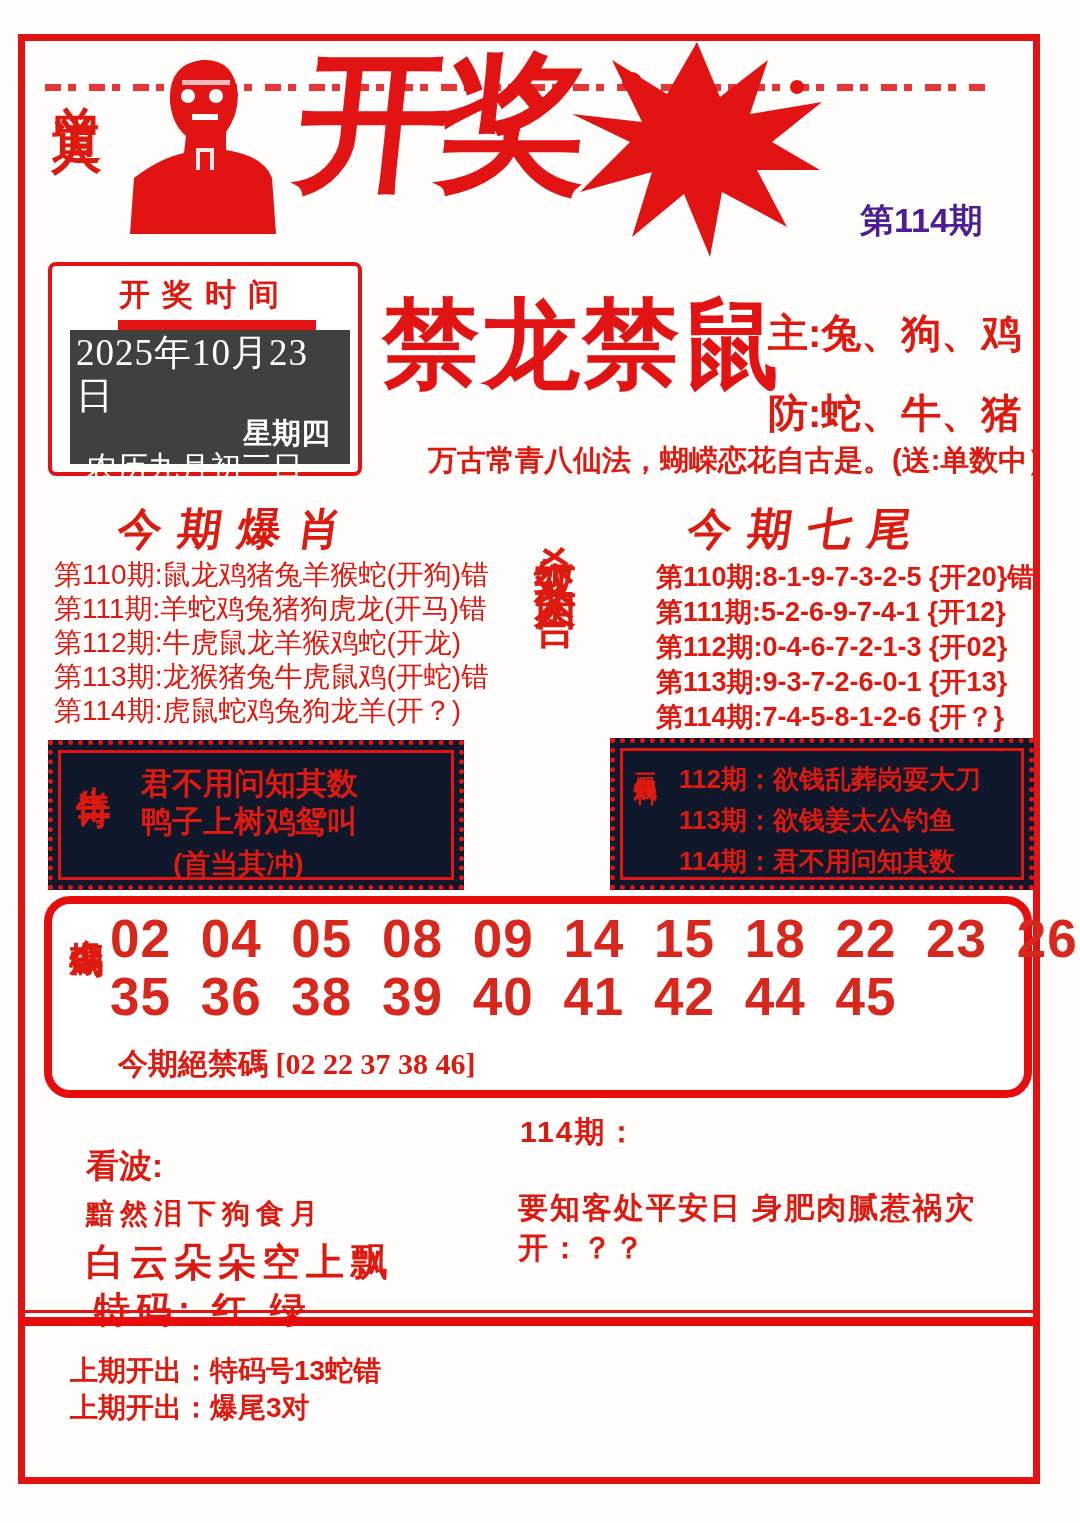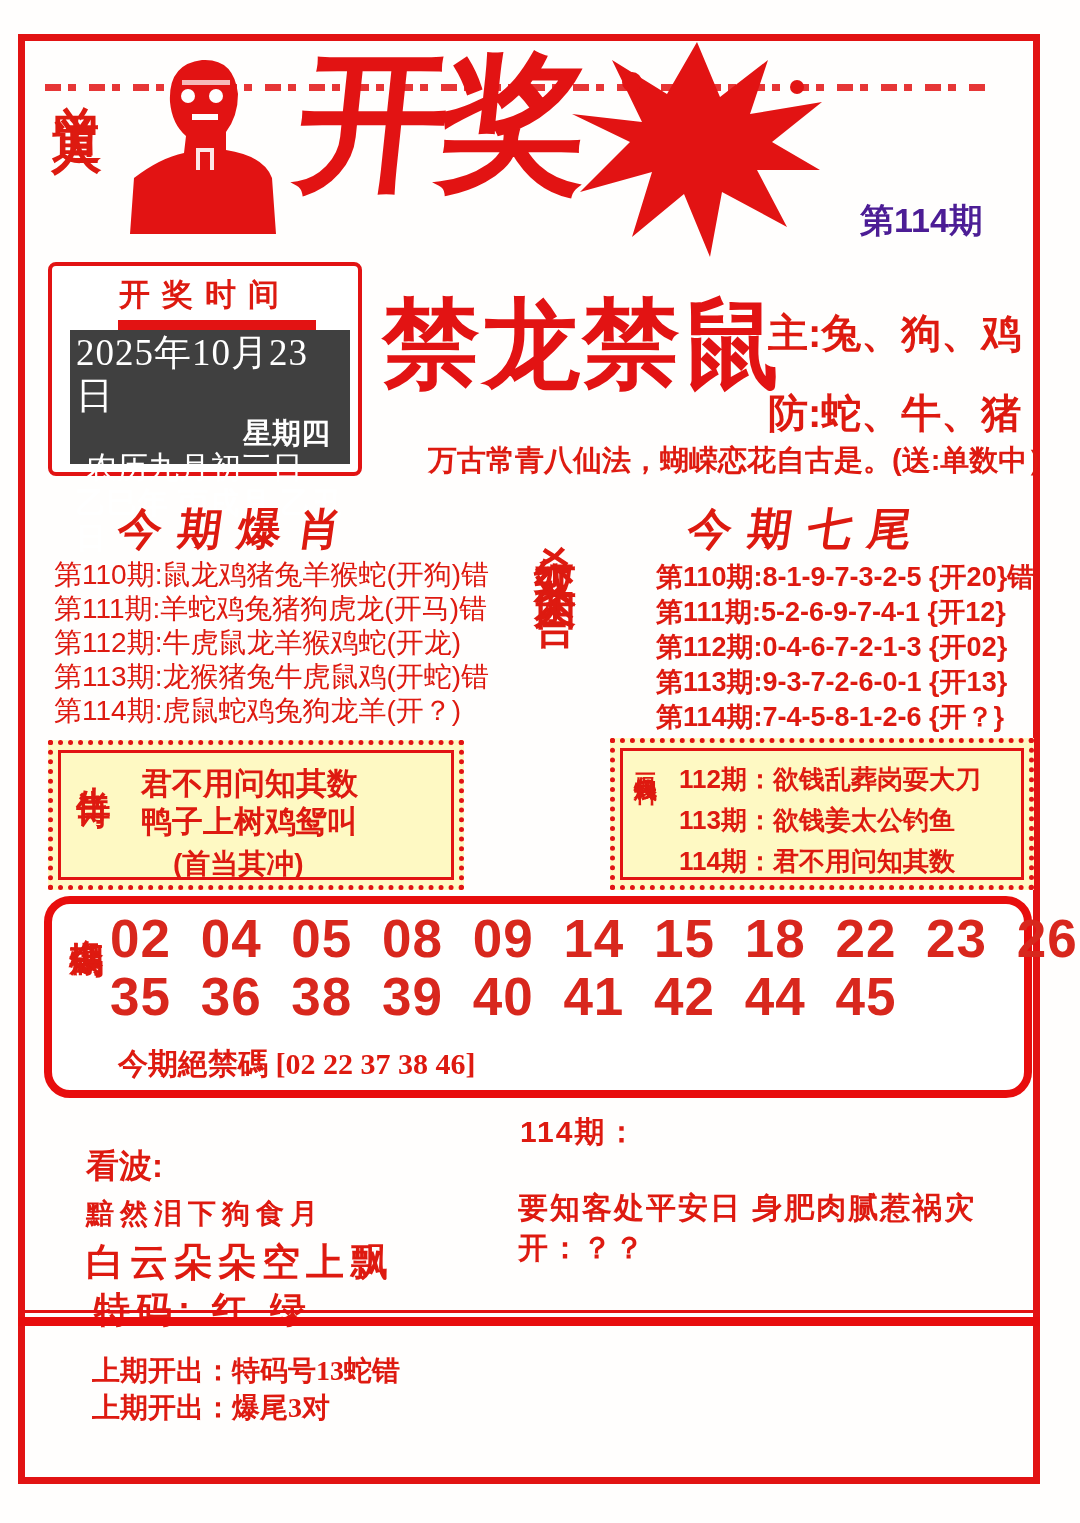--- a/index.html
+++ b/index.html
@@ -70,21 +70,21 @@
   .qiwei-header{ left:688px; top:500px; }
   .baoxiao-rows{ position:absolute; left:54px; top:558px; font-size:28px; font-weight:normal; line-height:34px; white-space:nowrap; }
   .qiwei-rows{ position:absolute; left:612px; top:560px; font-size:27px; font-weight:bold; line-height:35px; white-space:nowrap;margin-left:44px; }
   .vert-slogan{
     position:absolute; left:527px; top:512px; height:330px;
     writing-mode:vertical-rl; text-orientation:upright;
     font-family:"Liberation Serif", serif; font-weight:bold; font-size:42px;
     letter-spacing:12px; color:#dd1a10;
   }
   
-  .ornate{ position:absolute; border:5px dotted #e21313; padding:5px; background:#fef9c3; }
+  .ornate{ position:absolute; border:5px dotted #e21313; padding:5px; background:#0f172a; }
   .ornate-inner{ width:100%; height:100%; border:3px solid #e21313; position:relative; }
   .shige{ left:48px; top:740px; width:416px; height:150px; }
   .shige-label{
     position:absolute; left:10px; top:6px; height:125px;
     writing-mode:vertical-rl; text-orientation:upright;
     font-size:34px; font-weight:bold; letter-spacing:4px;
   }
   .shige-l1{ position:absolute; left:80px; top:10px; font-size:31px; font-weight:bold; }
   .shige-l2{ position:absolute; left:80px; top:48px; font-size:31px; font-weight:bold; }
   .shige-note{ position:absolute; left:112px; top:92px; font-size:28px; font-weight:bold; }
@@ -112,21 +112,21 @@
   .kanbo{ position:absolute; left:86px; top:1142px; line-height:48px; white-space:nowrap; }
   .kanbo-h{ font-size:33px; font-weight:bold; }
   .kanbo-l1{ font-size:28px; font-weight:bold; letter-spacing:6px; }
   .kanbo-l2{ font-size:38px; font-weight:bold; letter-spacing:6px; }
   .kanbo-l3{ font-size:36px; font-weight:bold; letter-spacing:6px; padding-left:8px; }
   .tip114-h{ position:absolute; left:520px; top:1112px; font-size:30px; font-weight:bold; letter-spacing:2px; }
   .tip114-l1{ position:absolute; left:518px; top:1188px; font-size:30px; font-weight:bold; letter-spacing:2px; white-space:nowrap; }
   .tip114-l2{ position:absolute; left:518px; top:1228px; font-size:30px; font-weight:bold; letter-spacing:2px; }
   .divider-thin{ position:absolute; left:18px; top:1310px; width:1022px; height:3px; background:#e21313; }
   .divider-thick{ position:absolute; left:18px; top:1317px; width:1022px; height:9px; background:#e80d0d; }
-  .footer-lines{ position:absolute; left:92px; top:1352px; font-size:28px; font-weight:bold; line-height:37px; white-space:nowrap;font-family:Liberation Serif, serif; }
+  .footer-lines{ position:absolute; left:70px; top:1352px; font-size:28px; font-weight:bold; line-height:37px; white-space:nowrap; }
 </style>
 </head>
 <body>
 
 <div class="page">
   <div class="frame"></div>
   <div class="noise-band"></div>
 
   <div class="brand-vert">曾道人</div>
 

